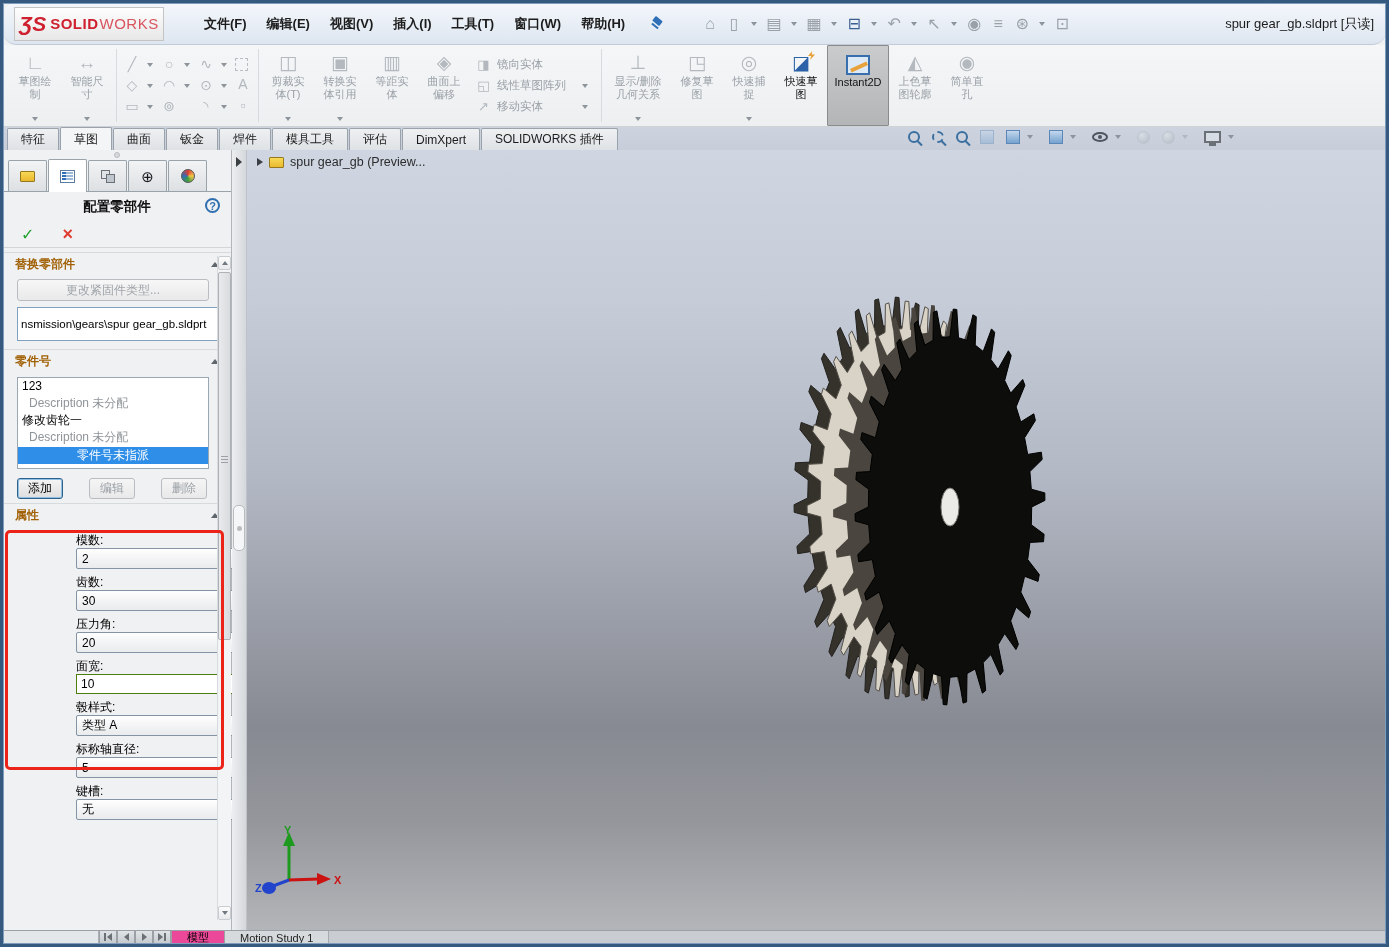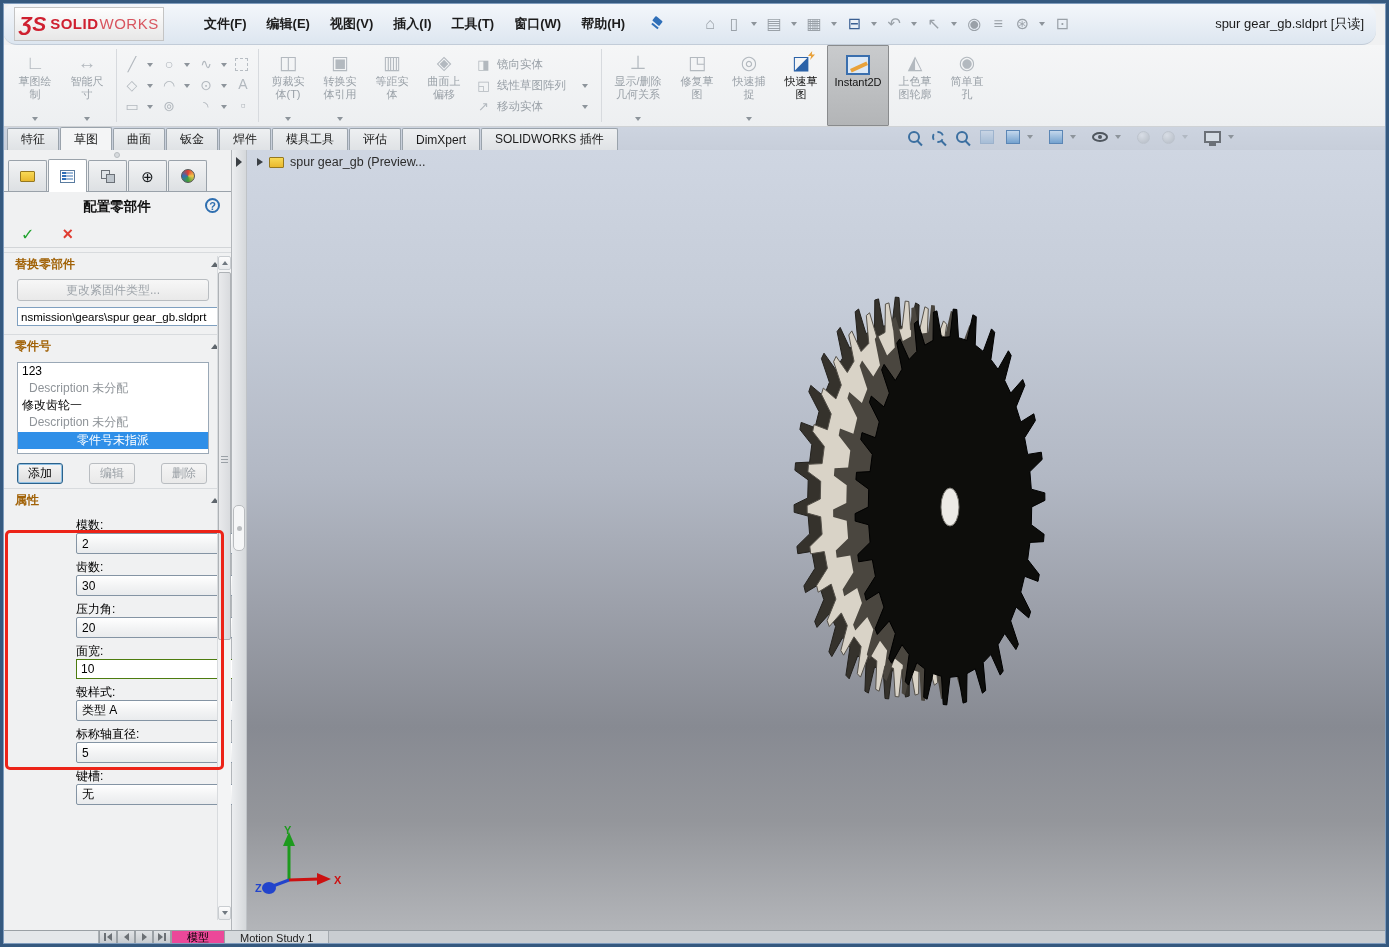--- a/index.html
+++ b/index.html
@@ -3,21 +3,21 @@
 <meta charset="utf-8">
 <style>
   * { margin:0; padding:0; box-sizing:border-box; }
   html,body { width:1389px; height:947px; }
   body { position:relative; font-family:"Liberation Sans","DejaVu Sans",sans-serif; background:#f0f1f2; overflow:hidden; }
 
   
   .frame { position:absolute; inset:0; border:3px solid #35597f; box-shadow:inset 0 0 0 1px #7f9cbd; pointer-events:none; z-index:60; }
 
   
-  .menubar { position:absolute; top:3px; left:3px; right:13px; height:42px;
+  .menubar { position:absolute; top:3px; left:3px; right:3px; height:42px;
     background:linear-gradient(#f4f7fb,#dde6f0); border-bottom:1px solid #c2ccd8;
     display:flex; align-items:center;border-radius:14px; }
   .logo-box { margin-left:11px; width:150px; height:34px; background:linear-gradient(#fefefe,#e7e7e7);
     border:1px solid #c4c4c4; display:flex; align-items:center; justify-content:center; gap:4px; }
   .logo-mark { color:#cf2030; font-size:21px; font-weight:bold; font-style:italic; line-height:1; }
   .logo-bold { color:#cf2030; font-weight:bold; font-size:15px; letter-spacing:.5px; }
   .logo-light { color:#d8555f; font-size:15px; letter-spacing:.5px; margin-left:-3px; }
   .menus { display:flex; margin-left:30px; }
   .menu-item { padding:5px 10px; font-size:13px; color:#1c1c1c; cursor:default;font-weight:bold; }
   .pin { width:16px; height:16px; margin-left:14px; position:relative; }
@@ -98,21 +98,21 @@
     color:#2f6fb0; font-size:11px; font-weight:bold; display:flex; align-items:center; justify-content:center; }
   .pm-actions { height:27px; display:flex; align-items:center; gap:28px; padding-left:18px; border-bottom:1px solid #d2d5d8; }
   .okmark { color:#1fa32e; font-size:16px; font-weight:bold; }
   .cancelmark { color:#e03c31; font-size:18px; font-weight:bold; line-height:14px; }
   .section-hdr { height:24px; display:flex; align-items:center; padding:0 12px 0 12px; font-weight:bold; color:#a16207; border-top:1px solid #d8dbde; margin-top:4px; }
   .section-hdr:first-of-type { border-top:none; }
   .chev-up { margin-left:auto; width:0; height:0; border-left:4px solid transparent; border-right:4px solid transparent; border-bottom:5px solid #5f666d; }
   .wbtn { display:block; margin:3px 0 6px 14px; width:192px; height:22px; border:1px solid #b9bdc1; border-radius:3px;
     background:linear-gradient(#f7f7f7,#e9e9e9); color:#9ea4aa; font-size:12px; font-family:inherit; }
   .path-input { display:block; margin:0 0 8px 14px; width:208px; height:19px; border:1px solid #7fa0c0; background:#fff;
-    font-size:11.5px; padding:8px 3px; color:#000; font-family:inherit; }
+    font-size:11.5px; padding:16px 3px; color:#000; font-family:inherit; }
   .pn-list { margin:4px 0 0 14px; width:192px; height:92px; background:#fff; border:1px solid #9aa8b6; overflow:hidden; }
   .pn-item { padding:1px 4px; font-size:12px; color:#000; line-height:15px; }
   .pn-sub  { padding:1px 4px 1px 11px; font-size:12px; color:#8f9499; line-height:15px; }
   .pn-sel  { margin-top:1px; height:17px; background:#2f8fe8; color:#fff; text-align:center; line-height:17px; font-size:12px; }
   .pn-btns { display:flex; gap:26px; margin:9px 12px 4px 14px; }
   .sbtn { width:46px; height:21px; border:1px solid #8e9aa4; border-radius:3px; background:linear-gradient(#f5f5f5,#dedede);
     font-size:12px; font-family:inherit; color:#000; }
   .sbtn.primary { border-color:#2c628b; box-shadow:inset 0 0 0 1px #8fc0e4; }
   .sbtn.disabled { color:#9aa0a6; border-color:#b9bdc1; background:linear-gradient(#f5f5f5,#e9e9e9); }
   .field { padding-left:29px;margin-left:44px; }

